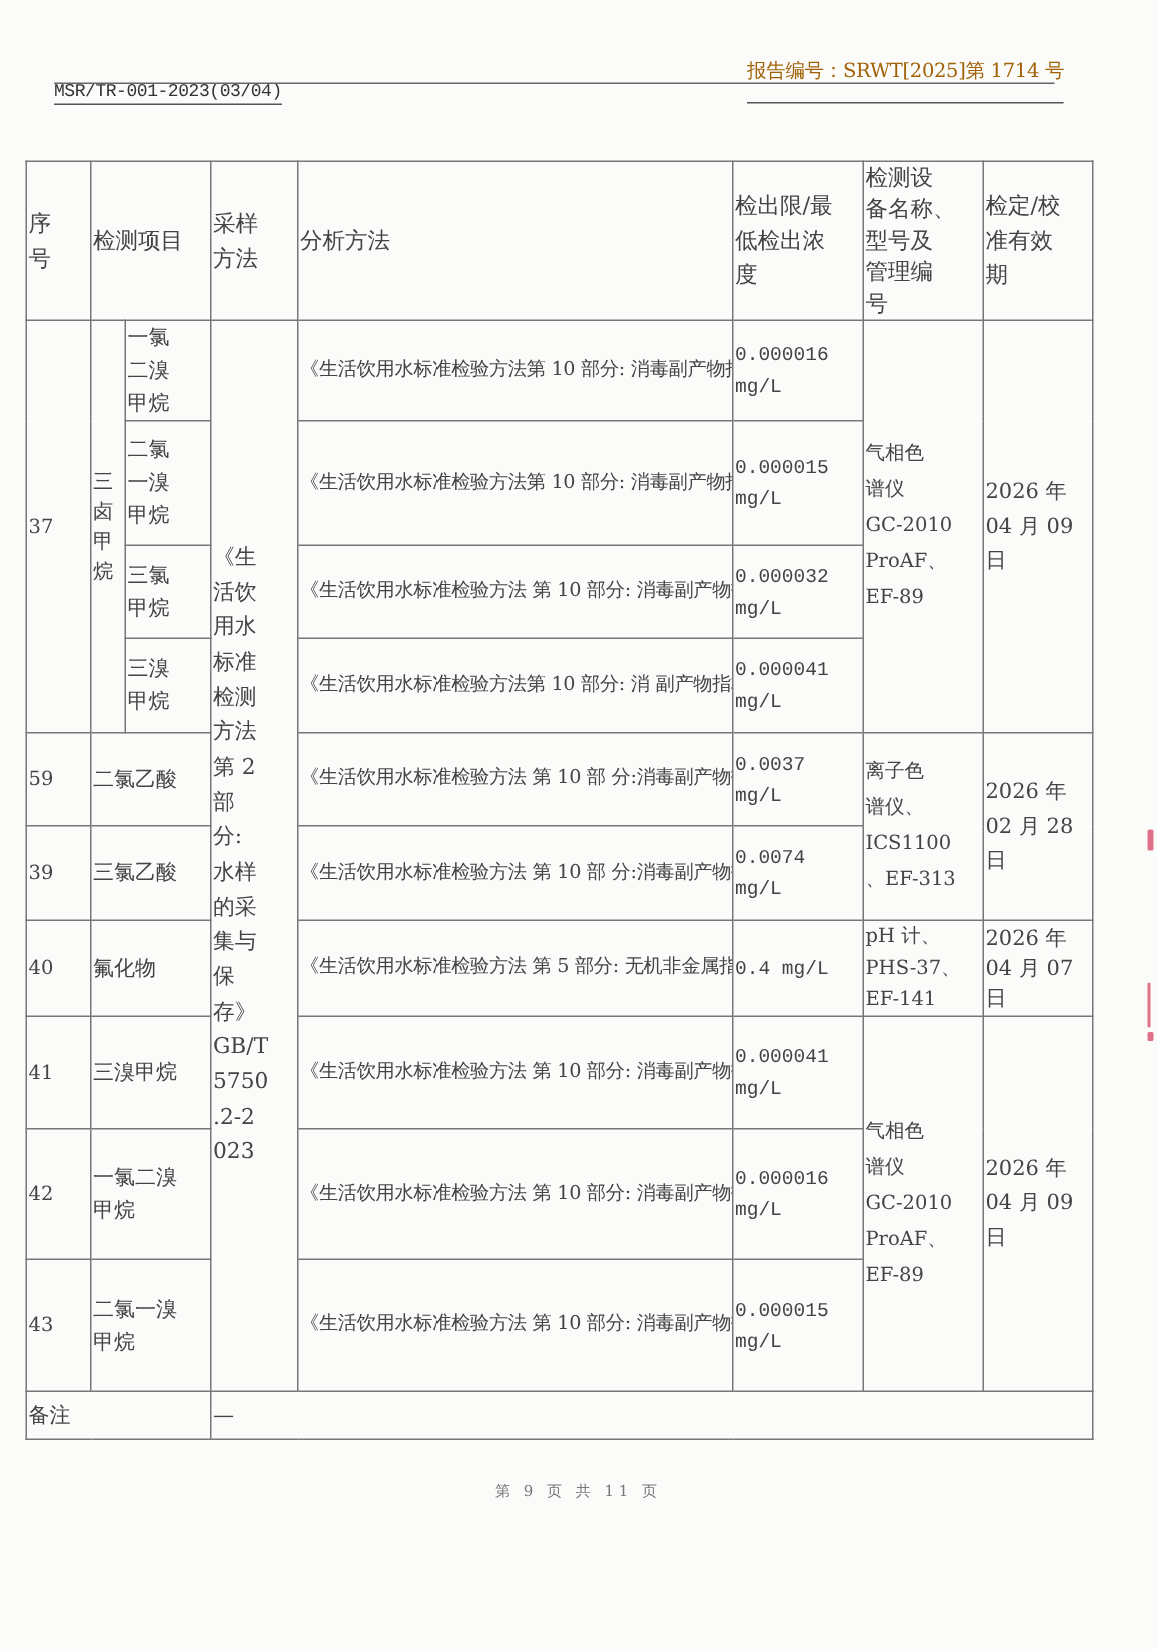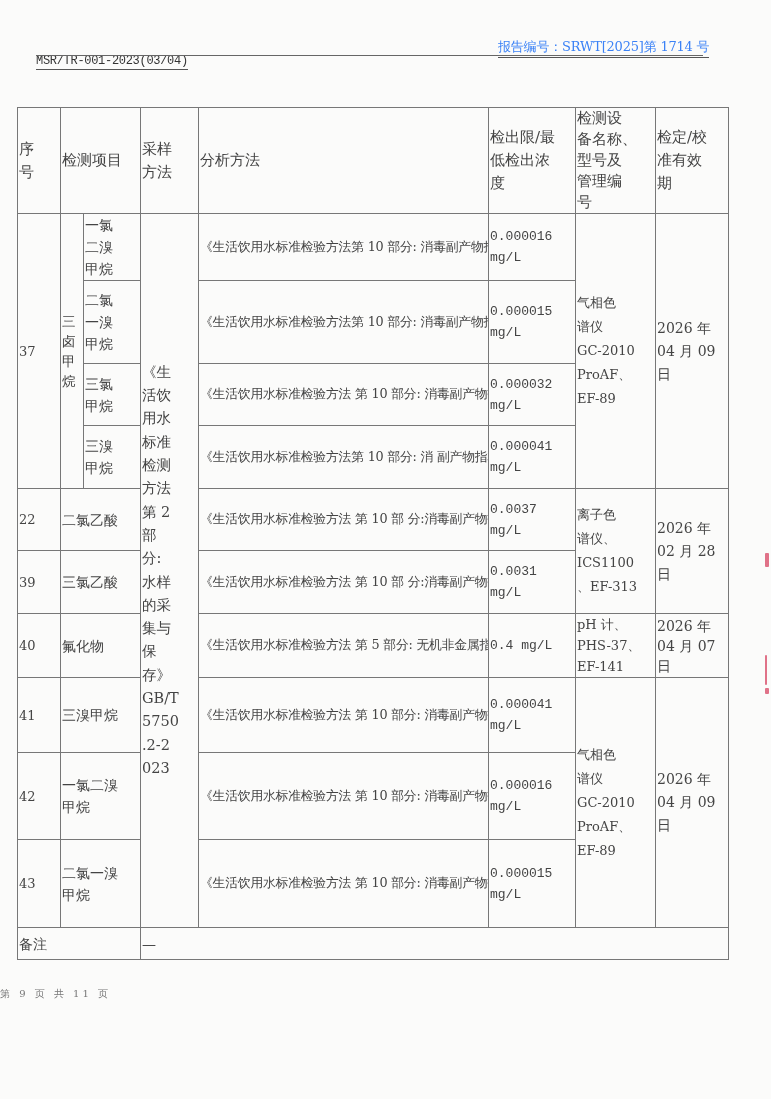--- a/index.html
+++ b/index.html
@@ -7,42 +7,42 @@
     width: 771px; height: 1099px; background: #fbfbfa; position: relative; overflow: hidden;
     font-family: "DejaVu Serif", "Liberation Serif", serif; color: #3a3a3a;
   }
   .hdr-left {
     position: absolute; left: 36px; top: 54px; font-size: 12px;
     font-family: "Liberation Mono", "DejaVu Sans Mono", monospace; color: #333;
     border-bottom: 1px solid #555; padding-bottom: 1px; letter-spacing: -0.3px;
   }
   .hdr-line { position: absolute; left: 36px; top: 55px; width: 667px; height: 0; border-top: 1px solid #666; }
   .hdr-right {
-    position: absolute; left: 498px; top: 38px; font-size: 13px; color: #3b82f6;
-    border-bottom: 1px solid #555; padding-bottom: 1px; letter-spacing: -0.2px;
+    position: absolute; left: 498px; top: 38px; font-size: 13px; color: #a16207;
+    border-bottom: 1px solid #555; padding-bottom: 12px; letter-spacing: -0.2px;
   }
   table.main {
     position: absolute; left: 17px; top: 107px; width: 711px;
     border-collapse: collapse; table-layout: fixed; font-size: 13.2px; line-height: 21px;
     border: 1.2px solid #777;
   }
   table.main td {
     border: 1px solid #777; vertical-align: middle; padding: 0 1px; color: #444;
   }
   td.hd { font-size: 15px; line-height: 23px; color: #333; }
   td.method { font-size: 12.8px; line-height: 20.5px; letter-spacing: -0.2px; white-space: nowrap; overflow: hidden; }
   td.lim { font-family: "Liberation Mono", "DejaVu Sans Mono", monospace; font-size: 13px; line-height: 21px; }
   td.dev { font-size: 13px; line-height: 24px; }
   td.date { font-size: 14px; line-height: 23px; }
   td.num { font-size: 13px; color: #555; }
   td.item { font-size: 14px; line-height: 22px; }
   td.samp { font-size: 14.5px; line-height: 23.3px; vertical-align: middle; padding-top: 0; }
   .pre { white-space: pre-line; }
   .footer {
-    position: absolute; left: 0; width: 771px; top: 987px; text-align: left;
+    position: absolute; left: 0; width: 771px; top: 987px; text-align: center;
     font-size: 10px; color: #777; letter-spacing: 3px;
   }
   .stamp { position: absolute; left: 765px; width: 4px; background: #d9506b; border-radius: 1px; opacity: 0.8; }
 </style>
 </head>
 <body>
 
 <div class="hdr-left">MSR/TR-001-2023(03/04)</div>
 <div class="hdr-line"></div>
 <div class="hdr-right">报告编号：SRWT[2025]第 1714 号</div>
@@ -145,21 +145,21 @@
     <td class="item pre">三溴
 甲烷</td>
     <td class="method pre">《生活饮用水标准检验方法第 10 部分:
 消 副产物指标》GB/T 5750.10-20235.2
 三溴甲烷顶空毛细管柱气相色谱法</td>
     <td class="lim pre">0.000041
 mg/L</td>
   </tr>
 
   <tr style="height:62px">
-    <td class="num">22</td>
+    <td class="num">59</td>
     <td class="item pre" colspan="2">二氯乙酸</td>
     <td class="method pre">《生活饮用水标准检验方法  第 10 部
 分:消毒副产物指标》GB/T 5750.10-2023
 15.2 二氯乙酸 离子色谱-电导检测法</td>
     <td class="lim pre">0.0037
 mg/L</td>
     <td class="dev pre" rowspan="2">离子色
 谱仪、
 ICS1100
 、EF-313</td>
@@ -167,21 +167,21 @@
 02 月 28
 日</td>
   </tr>
 
   <tr style="height:63px">
     <td class="num">39</td>
     <td class="item pre" colspan="2">三氯乙酸</td>
     <td class="method pre">《生活饮用水标准检验方法  第 10 部
 分:消毒副产物指标》GB/T 5750.10-2023
 16.2 三氯乙酸 离子色谱-电导检测法</td>
-    <td class="lim pre">0.0031
+    <td class="lim pre">0.0074
 mg/L</td>
   </tr>
 
   <tr style="height:63px">
     <td class="num">40</td>
     <td class="item pre" colspan="2">氟化物</td>
     <td class="method pre">《生活饮用水标准检验方法 第 5 部分:
 无机非金属指标》GB/T 5750.5-2023 6.1
 氟化物 离子选择电极法</td>
     <td class="lim pre">0.4 mg/L</td>

